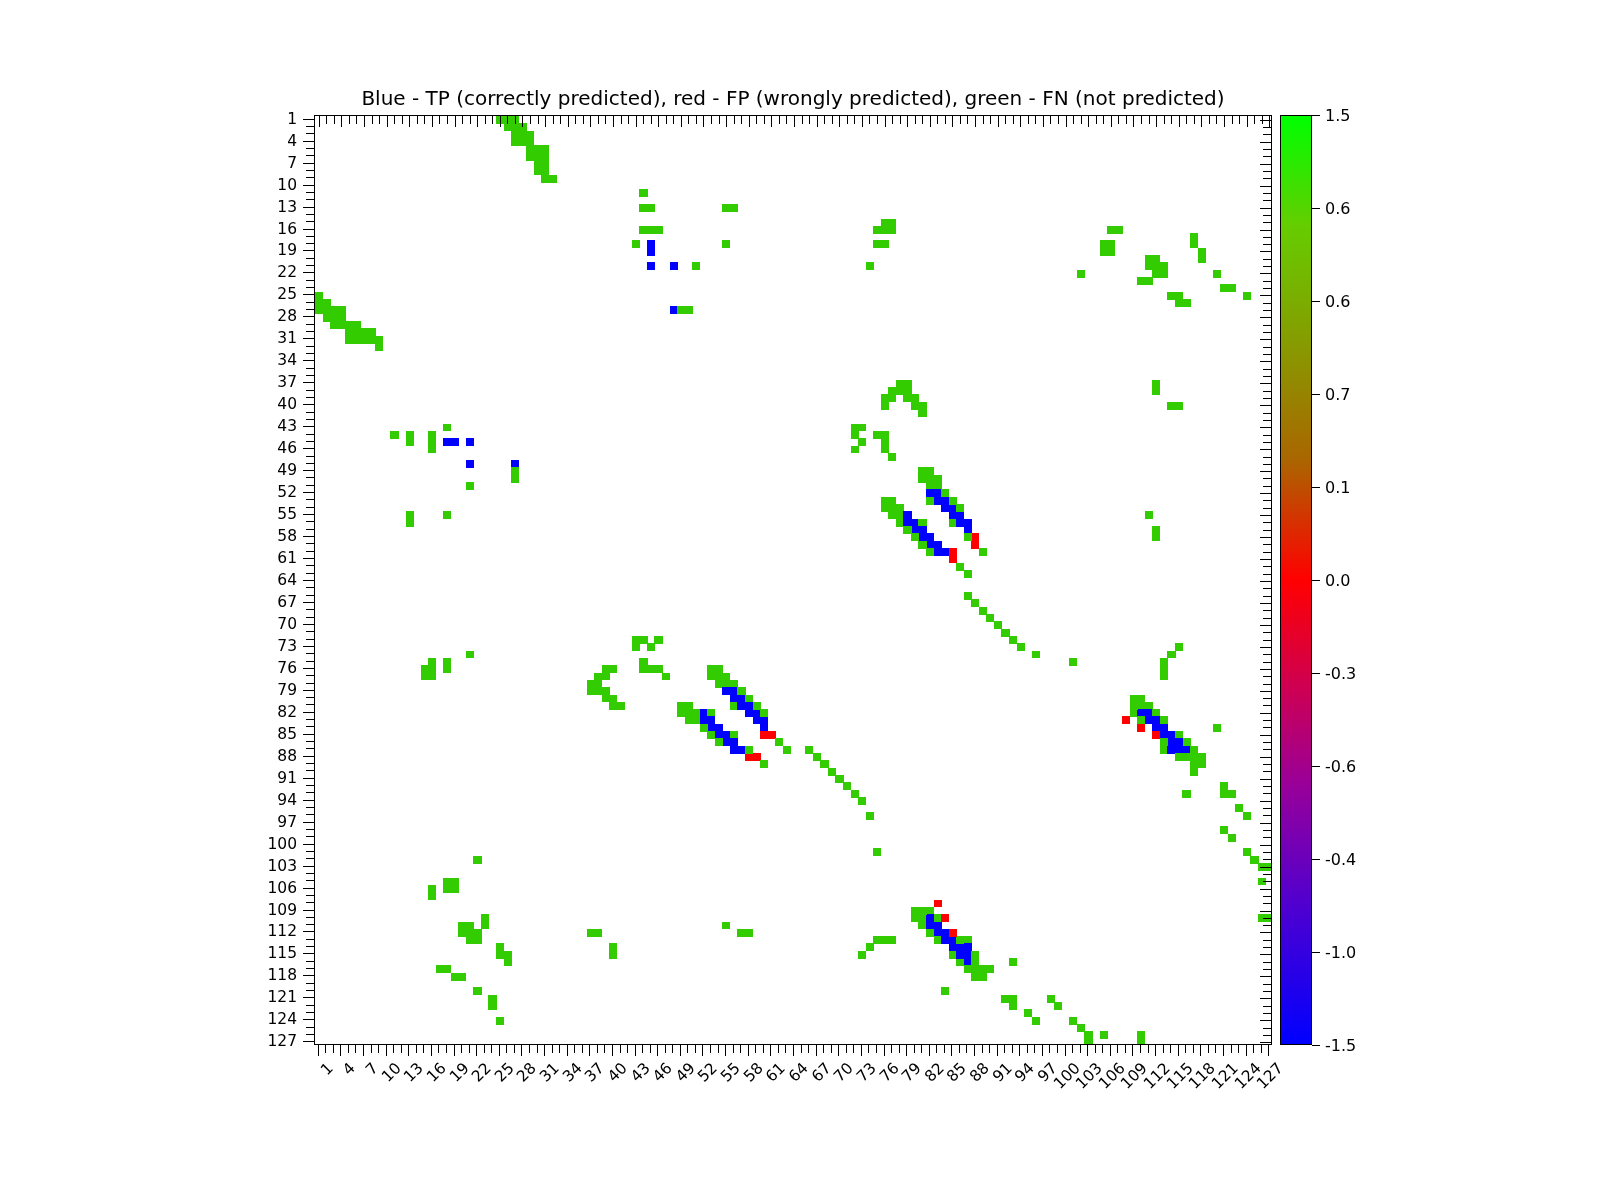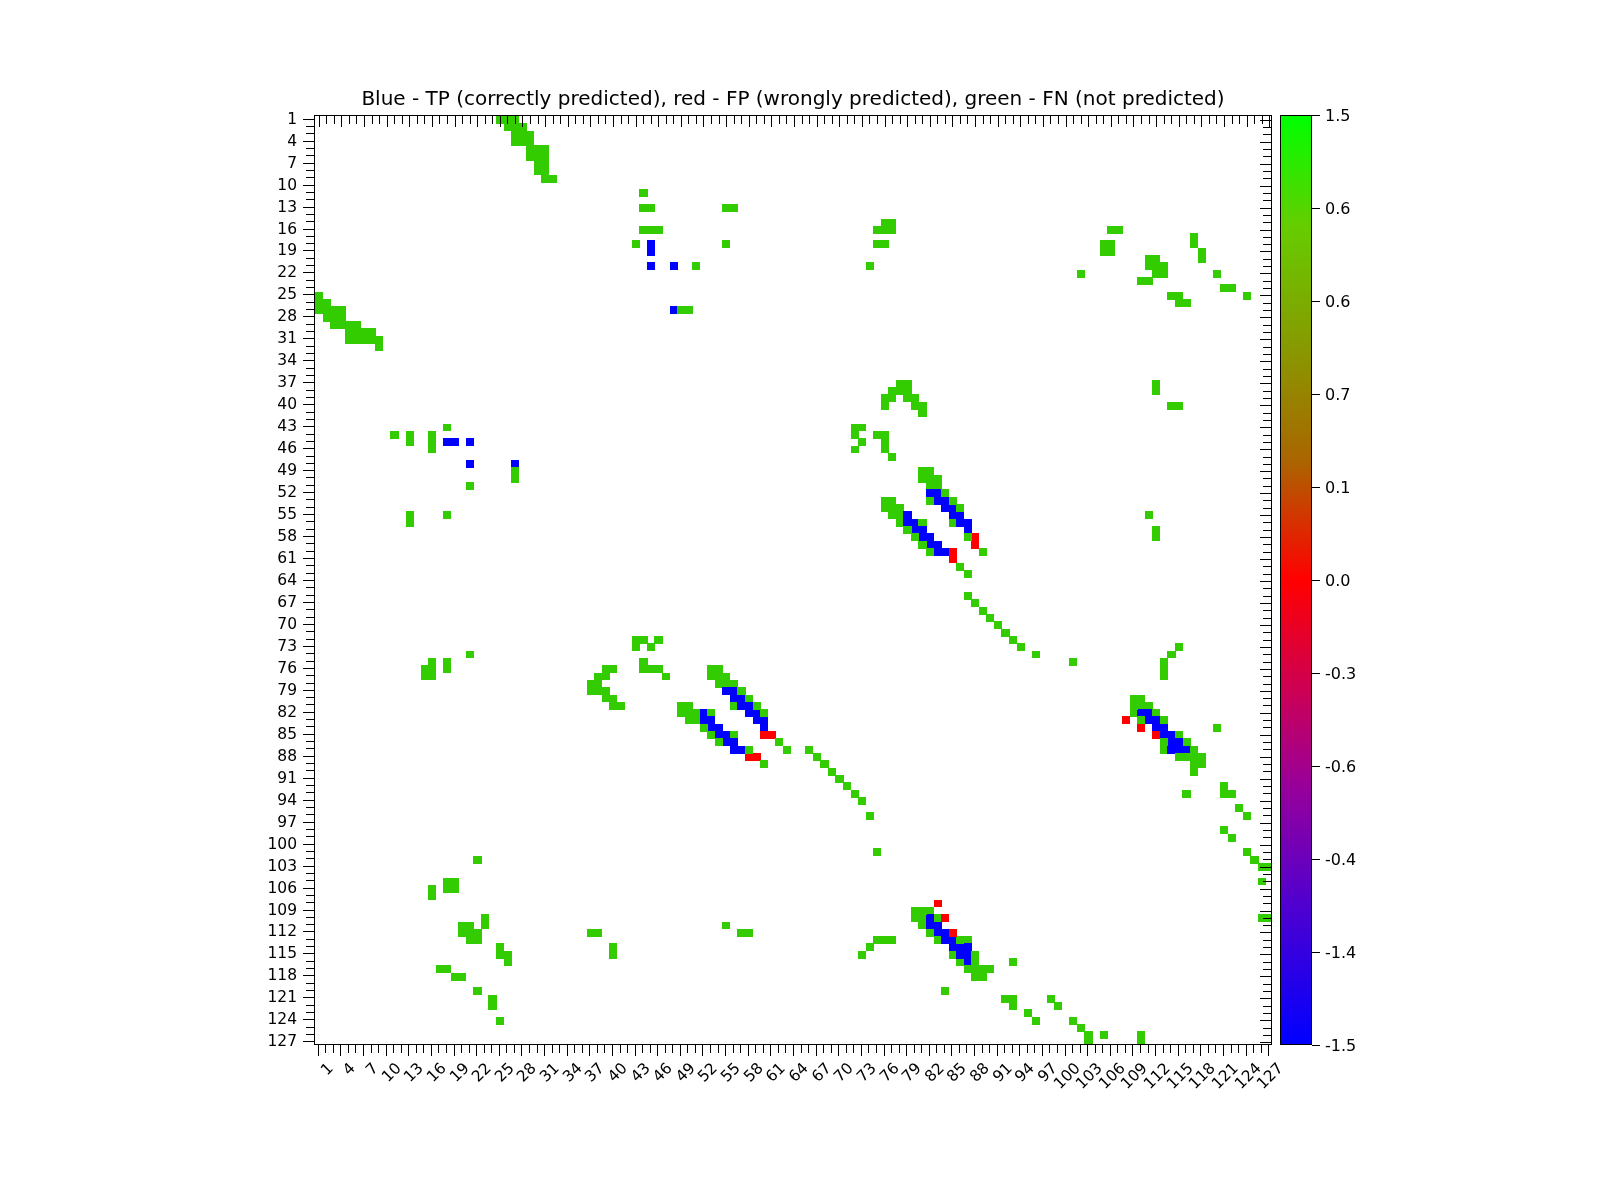--- a/index.html
+++ b/index.html
@@ -1172,18 +1172,18 @@
       <div class="cb-label" style="top: 372px;">0.1</div>
       <div class="cb-tick" style="top: 465px;"></div>
       <div class="cb-label" style="top: 465px;">0.0</div>
       <div class="cb-tick" style="top: 558px;"></div>
       <div class="cb-label" style="top: 558px;">-0.3</div>
       <div class="cb-tick" style="top: 651px;"></div>
       <div class="cb-label" style="top: 651px;">-0.6</div>
       <div class="cb-tick" style="top: 744px;"></div>
       <div class="cb-label" style="top: 744px;">-0.4</div>
       <div class="cb-tick" style="top: 837px;"></div>
-      <div class="cb-label" style="top: 837px;">-1.4</div>
+      <div class="cb-label" style="top: 837px;">-1.0</div>
       <div class="cb-tick" style="top: 930px;"></div>
       <div class="cb-label" style="top: 930px;">-1.5</div>
     </div>
 
 </div>
 
 </body></html>

